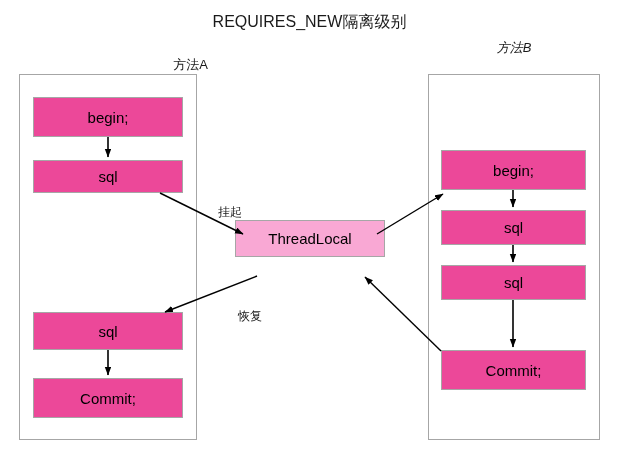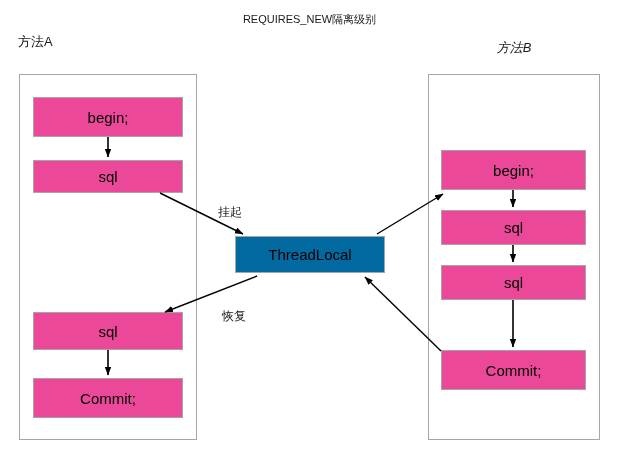--- a/index.html
+++ b/index.html
@@ -28,28 +28,28 @@
   .txt {
     position: absolute;
     white-space: nowrap;
     line-height: 1;
   }
   #diagram-title {
     left: 0;
     top: 14px;
     width: 619px;
     text-align: center;
-    font-size: 11px;
+    font-size: 16px;
     color: #1a1a1a;
   }
   #label-method-a {
     left: 18px;
-    top: 35px;
+    top: 58px;
     width: 190px;
-    text-align: left;
+    text-align: right;
     font-size: 13px;
     color: #1a1a1a;
   }
   #label-method-b {
     left: 428px;
     top: 41px;
     width: 172px;
     text-align: center;
     font-size: 13px;
     color: #1a1a1a;
@@ -80,43 +80,43 @@
     box-sizing: border-box;
     display: flex;
     align-items: center;
     justify-content: center;
     font-size: 15px;
     color: #000000;
   }
   #threadlocal-box {
     position: absolute;
     left: 235px;
-    top: 236px;
+    top: 220px;
     width: 150px;
     height: 37px;
     border: 1px solid #a6a6a6;
-    background: #0369a1;
+    background: #f9a8d4;
     box-sizing: border-box;
     display: flex;
     align-items: center;
     justify-content: center;
     font-size: 15px;
     color: #000000;
   }
   .edge-label {
     font-size: 12px;
     color: #1a1a1a;
     margin-top: 22px;
   }
   #label-suspend {
     left: 218px;
     top: 184px;
   }
   #label-resume {
-    left: 222px;
+    left: 238px;
     top: 288px;
   }
 </style>
 </head>
 <body>
 
 <div id="canvas">
 
   <div class="txt" id="diagram-title">REQUIRES_NEW隔离级别</div>
 

